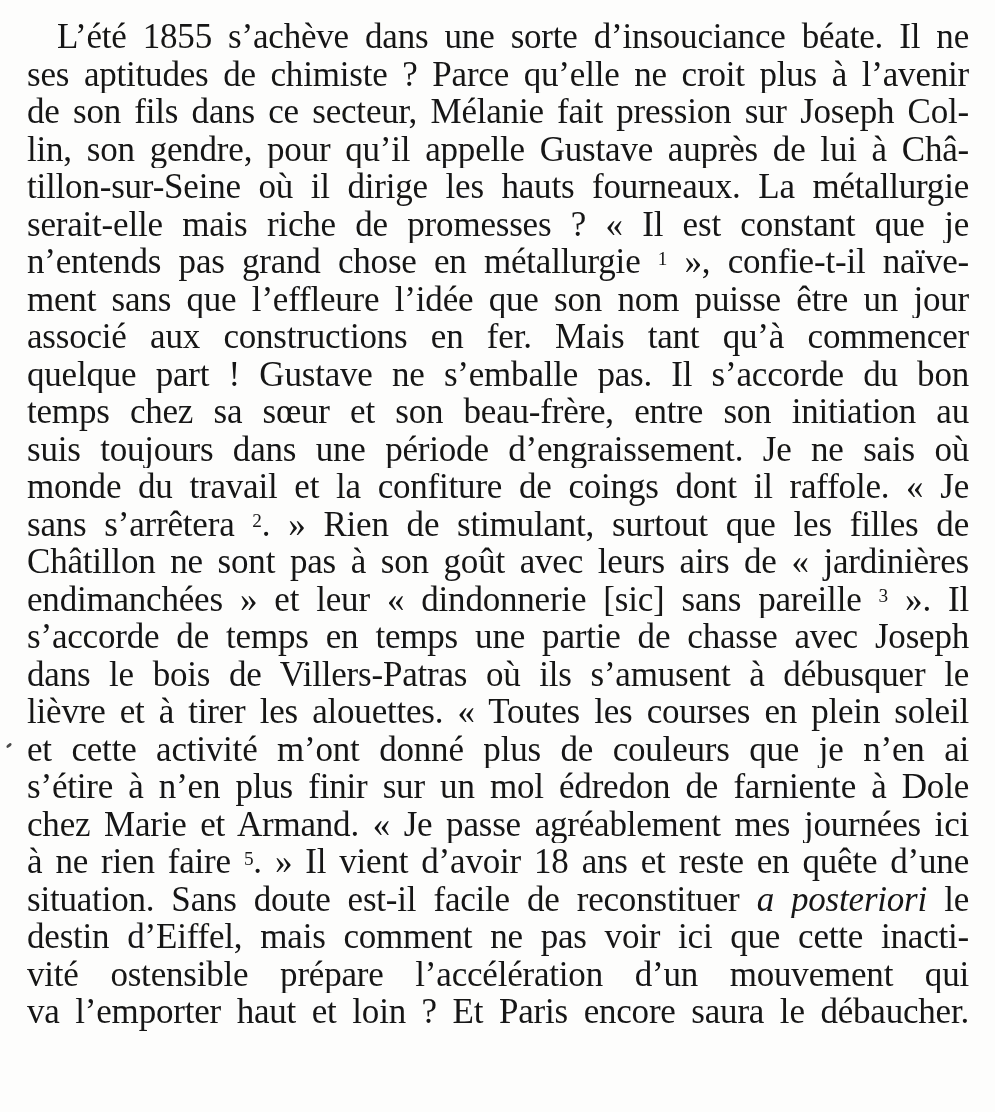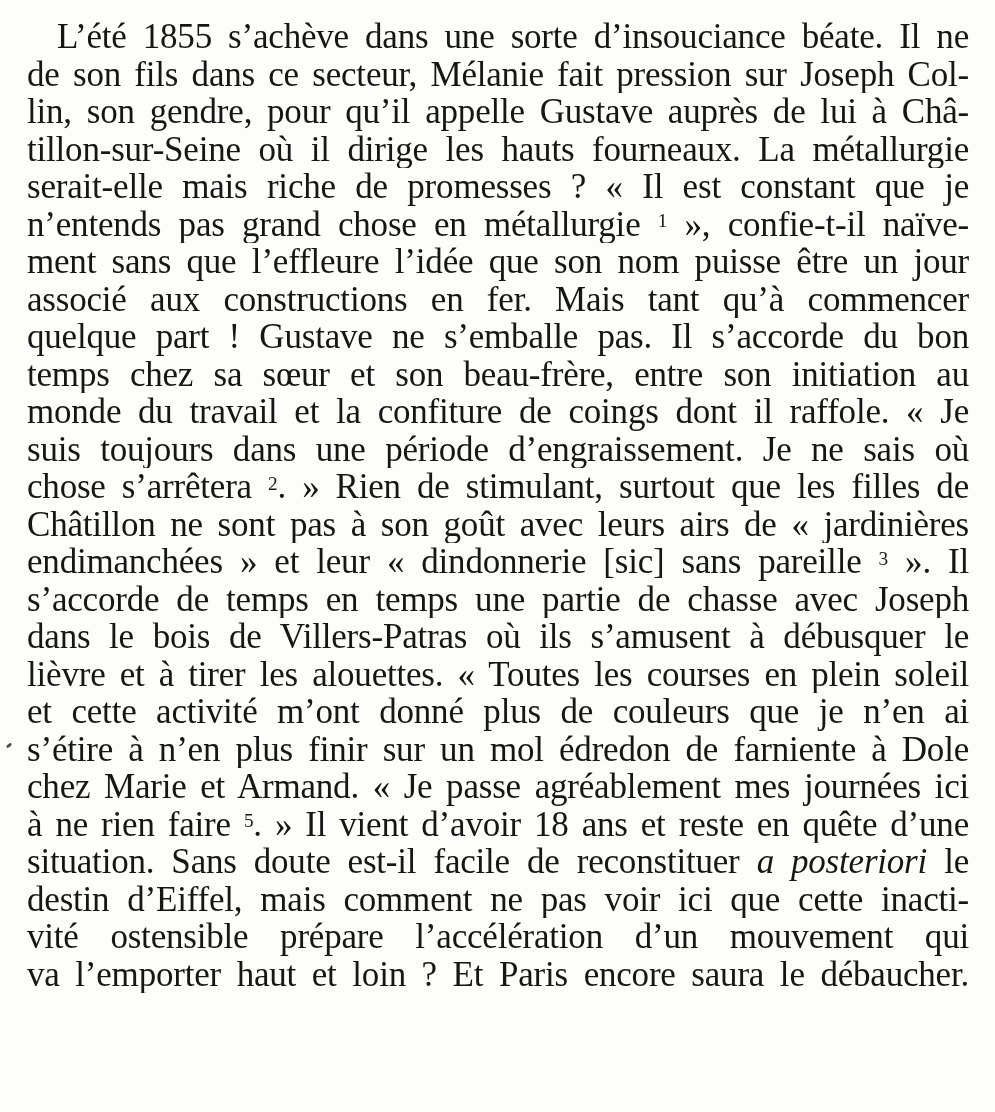--- a/index.html
+++ b/index.html
@@ -53,32 +53,33 @@
     border-radius: 45%;
     transform: rotate(-38deg);
   }
 </style>
 </head>
 <body>
 
 <div class="page">
   <div class="text-block">
       <div class="line indent"><span>L’été 1855 s’achève dans une sorte d’insouciance béate. Il ne</span></div>
+      <div class="line"><span>ses aptitudes de chimiste ? Parce qu’elle ne croit plus à l’avenir</span></div>
       <div class="line"><span>de son fils dans ce secteur, Mélanie fait pression sur Joseph Col-</span></div>
       <div class="line"><span>lin, son gendre, pour qu’il appelle Gustave auprès de lui à Châ-</span></div>
       <div class="line"><span>tillon-sur-Seine où il dirige les hauts fourneaux. La métallurgie</span></div>
       <div class="line"><span>serait-elle mais riche de promesses ? « Il est constant que je</span></div>
       <div class="line"><span>n’entends pas grand chose en métallurgie </span><span class="sup">1</span><span> », confie-t-il naïve-</span></div>
       <div class="line"><span>ment sans que l’effleure l’idée que son nom puisse être un jour</span></div>
       <div class="line"><span>associé aux constructions en fer. Mais tant qu’à commencer</span></div>
       <div class="line"><span>quelque part ! Gustave ne s’emballe pas. Il s’accorde du bon</span></div>
       <div class="line"><span>temps chez sa sœur et son beau-frère, entre son initiation au</span></div>
+      <div class="line"><span>suis toujours dans une période d’engraissement. Je ne sais où</span></div>
       <div class="line"><span>monde du travail et la confiture de coings dont il raffole. « Je</span></div>
-      <div class="line"><span>suis toujours dans une période d’engraissement. Je ne sais où</span></div>
-      <div class="line"><span>chose s’arrêtera </span><span class="sup">2</span><span>. » Rien de stimulant, surtout que les filles de</span></div>
+      <div class="line"><span>sans s’arrêtera </span><span class="sup">2</span><span>. » Rien de stimulant, surtout que les filles de</span></div>
       <div class="line"><span>Châtillon ne sont pas à son goût avec leurs airs de « jardinières</span></div>
       <div class="line"><span>endimanchées » et leur « dindonnerie [sic] sans pareille </span><span class="sup">3</span><span> ». Il</span></div>
       <div class="line"><span>s’accorde de temps en temps une partie de chasse avec Joseph</span></div>
       <div class="line"><span>dans le bois de Villers-Patras où ils s’amusent à débusquer le</span></div>
       <div class="line"><span>lièvre et à tirer les alouettes. « Toutes les courses en plein soleil</span></div>
       <div class="line"><span>et cette activité m’ont donné plus de couleurs que je n’en ai</span></div>
       <div class="line"><span>s’étire à n’en plus finir sur un mol édredon de farniente à Dole</span></div>
       <div class="line"><span>chez Marie et Armand. « Je passe agréablement mes journées ici</span></div>
       <div class="line"><span>à ne rien faire </span><span class="sup">5</span><span>. » Il vient d’avoir 18 ans et reste en quête d’une</span></div>
       <div class="line"><span>situation. Sans doute est-il facile de reconstituer </span><span class="italic">a posteriori</span><span> le</span></div>

